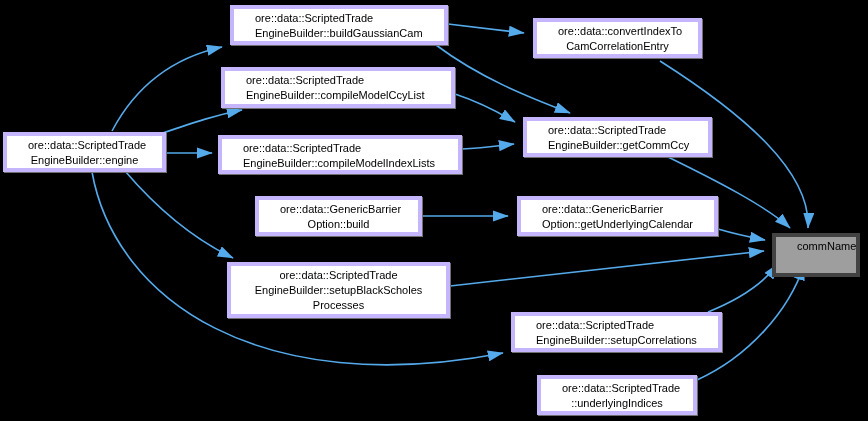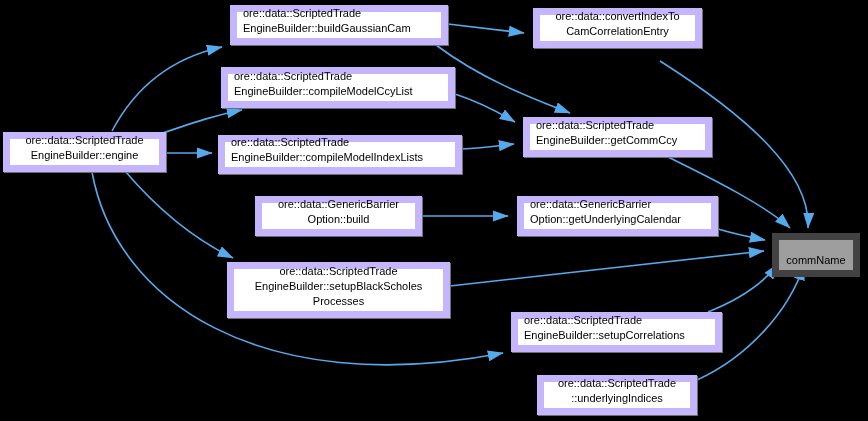--- a/index.html
+++ b/index.html
@@ -9,46 +9,46 @@
     background:#000000;
     overflow:hidden;
     font-family:"Liberation Sans", sans-serif;
   }
   #edges { position:absolute; left:0; top:0; width:868px; height:421px; }
   .edge { fill:none; stroke:#55aaeb; stroke-width:1.6px; }
   .node {
     position:absolute;
     box-sizing:border-box;
     background:#ffffff;
-    border:7px solid #c4b5fd;
+    border:4px solid #c4b5fd;
     box-shadow:1px 1px 0 #6e6e6e;
     color:#000000;
     font-size:11px;
     line-height:15px;
     white-space:pre-line;
     display:flex;
     flex-direction:column;
-    justify-content:flex-end;
-    padding:2px 6px;
+    justify-content:flex-start;
+    padding:2px 21px;
     cursor:pointer;
   }
   .node.c { text-align:center; }
   .node.l { text-align:left; }
   .node.focus {
     background:#9e9e9e;
     border-color:#424242;
     box-shadow:none;
     text-align:center;
     cursor:default;
   }
   #n-engine                 { left:3px;   top:132px; width:163px; height:40px; }
   #n-buildGaussianCam       { left:230px; top:5px;   width:218px; height:40px; }
   #n-compileModelCcyList    { left:221px; top:67px;  width:234px; height:41px; }
   #n-compileModelIndexLists { left:218px; top:135px; width:244px; height:39px; }
-  #n-convertIndexTo         { left:533px; top:8px;  width:169px; height:40px; }
+  #n-convertIndexTo         { left:533px; top:18px;  width:169px; height:40px; }
   #n-getCommCcy             { left:523px; top:117px; width:189px; height:40px; }
   #n-build                  { left:255px; top:196px; width:167px; height:40px; }
   #n-getUnderlyingCalendar  { left:517px; top:196px; width:201px; height:40px; }
   #n-setupBlackScholes      { left:227px; top:262px; width:223px; height:56px; line-height:15px; }
   #n-setupCorrelations      { left:511px; top:312px; width:211px; height:40px; }
   #n-underlyingIndices      { left:537px; top:375px; width:160px; height:40px; }
   #n-commName               { left:772px; top:233px; width:88px;  height:44px; }
 </style>
 </head>
 <body>

